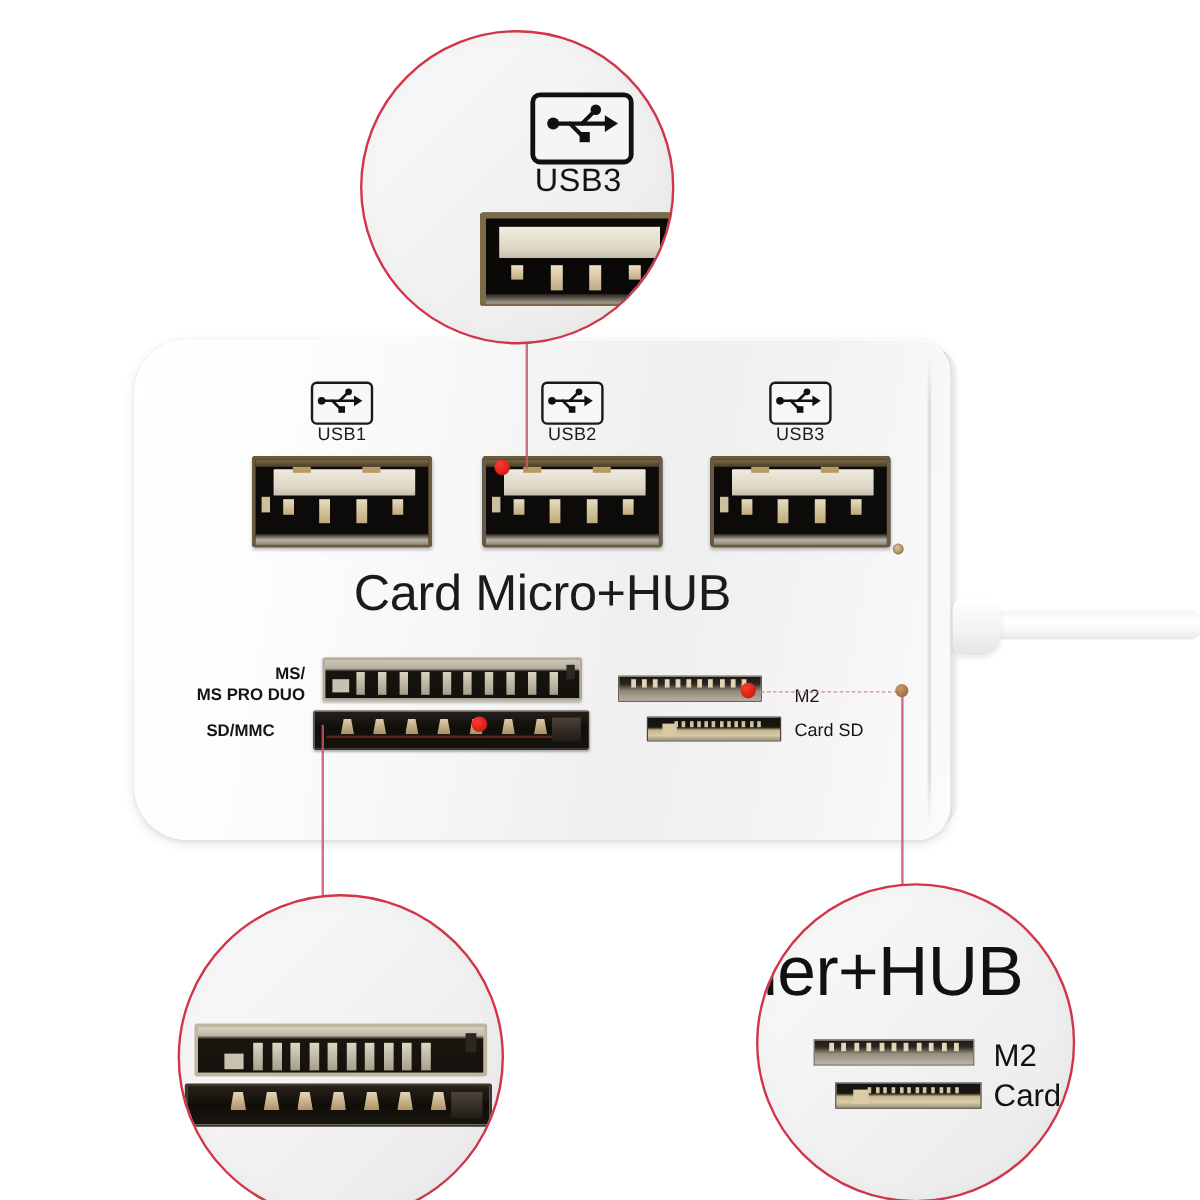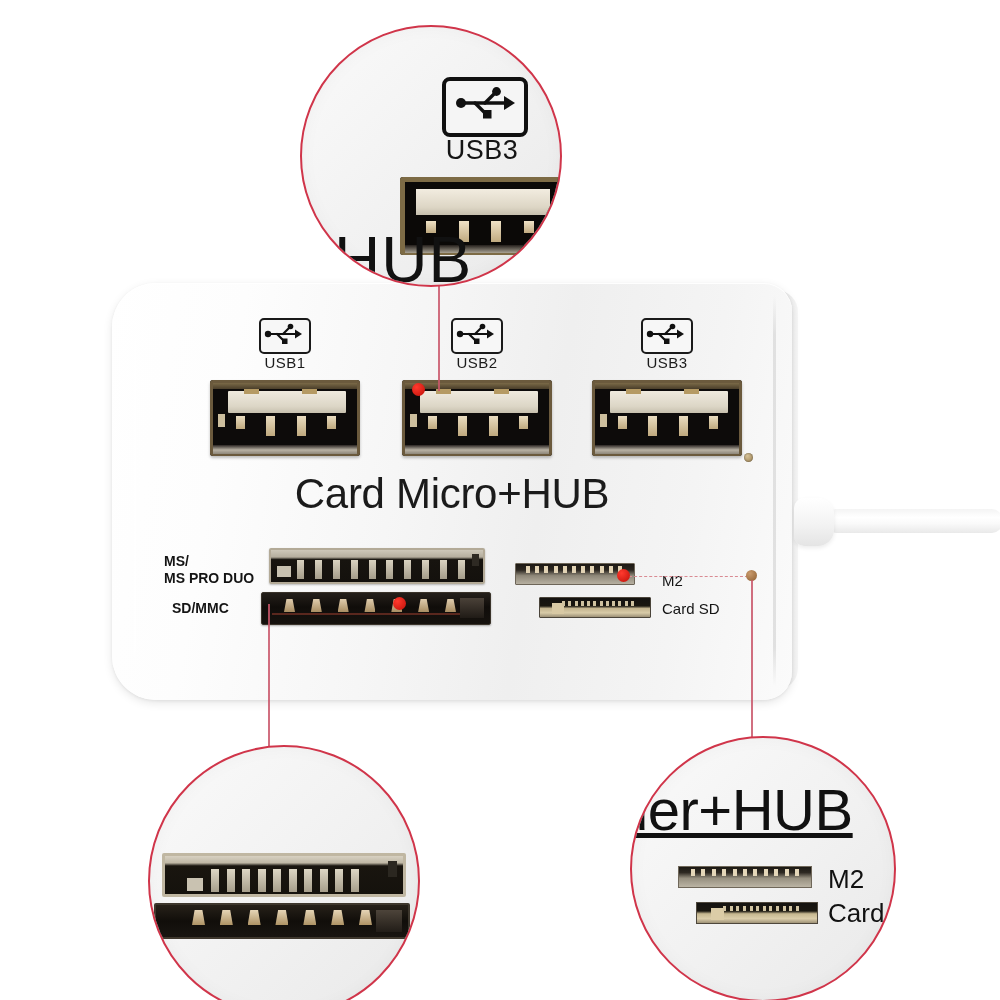--- a/index.html
+++ b/index.html
@@ -211,20 +211,21 @@
 
   
   .slot-label {
     position: absolute;
     font-size: 14px;
     font-weight: bold;
     color: #141414;
     line-height: 1.18;
     font-family: "Liberation Sans", sans-serif;
     white-space: pre-line;
+    text-align: right;
   }
   .slot-label.right {
     font-weight: normal;
     font-size: 15px;
   }
 
   
   .slot-ms {
     position: absolute;
     left: 269px;
@@ -532,21 +533,20 @@
   }
 
   
   .m3-title {
     position: absolute;
     left: -16px;
     top: 38px;
     font-size: 58px;
     color: #111;
     letter-spacing: -0.5px;
-    text-decoration: underline;
   }
   .m3-slot-m2 {
     position: absolute;
     left: 46px;
     top: 128px;
     width: 132px;
     height: 20px;
     background: linear-gradient(180deg,#1b1813 0%, #2e2922 28%, #968f7f 56%, #bbb4a4 100%);
     border: 1px solid #6f6759;
     overflow: hidden;
@@ -793,21 +793,20 @@
     <div class="m1-port">
       <div class="bar"></div>
       <div class="pins">
         <div class="pin short"></div>
           <div class="pin"></div>
           <div class="pin"></div>
           <div class="pin short"></div>
       </div>
       <div class="shellbot"></div>
     </div>
-    <div class="m1-hub">HUB</div>
   </div>
 
   <div class="magnifier" style="left:148px; top:745px; width:268px; height:268px;">
     <div class="m2-slot-ms">
       <div class="blk"></div>
       <div class="teeth">
         <div class="tooth"></div>
           <div class="tooth"></div>
           <div class="tooth"></div>
           <div class="tooth"></div>

